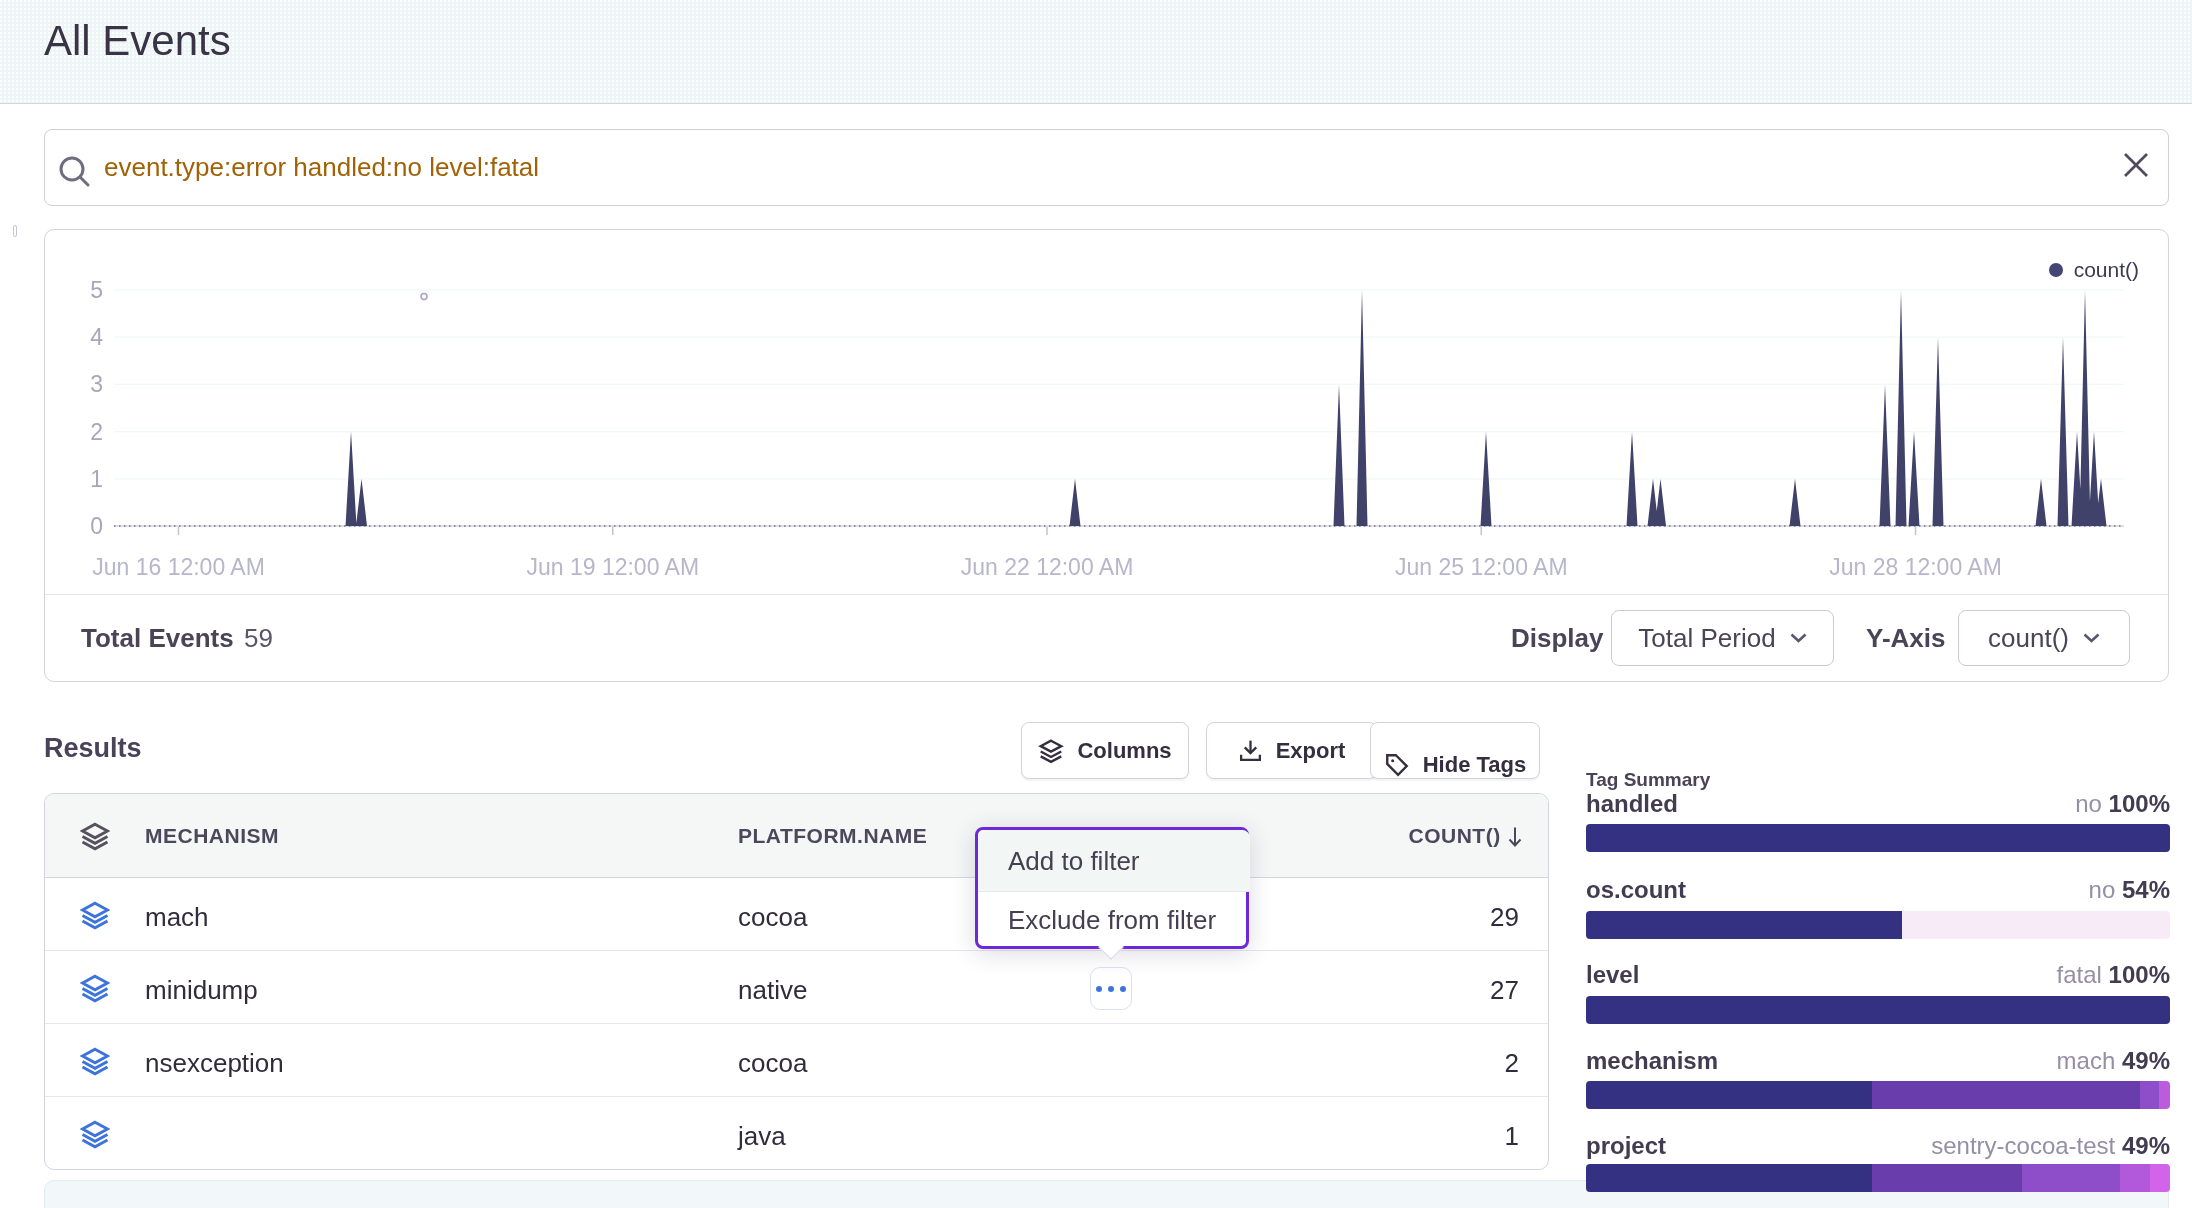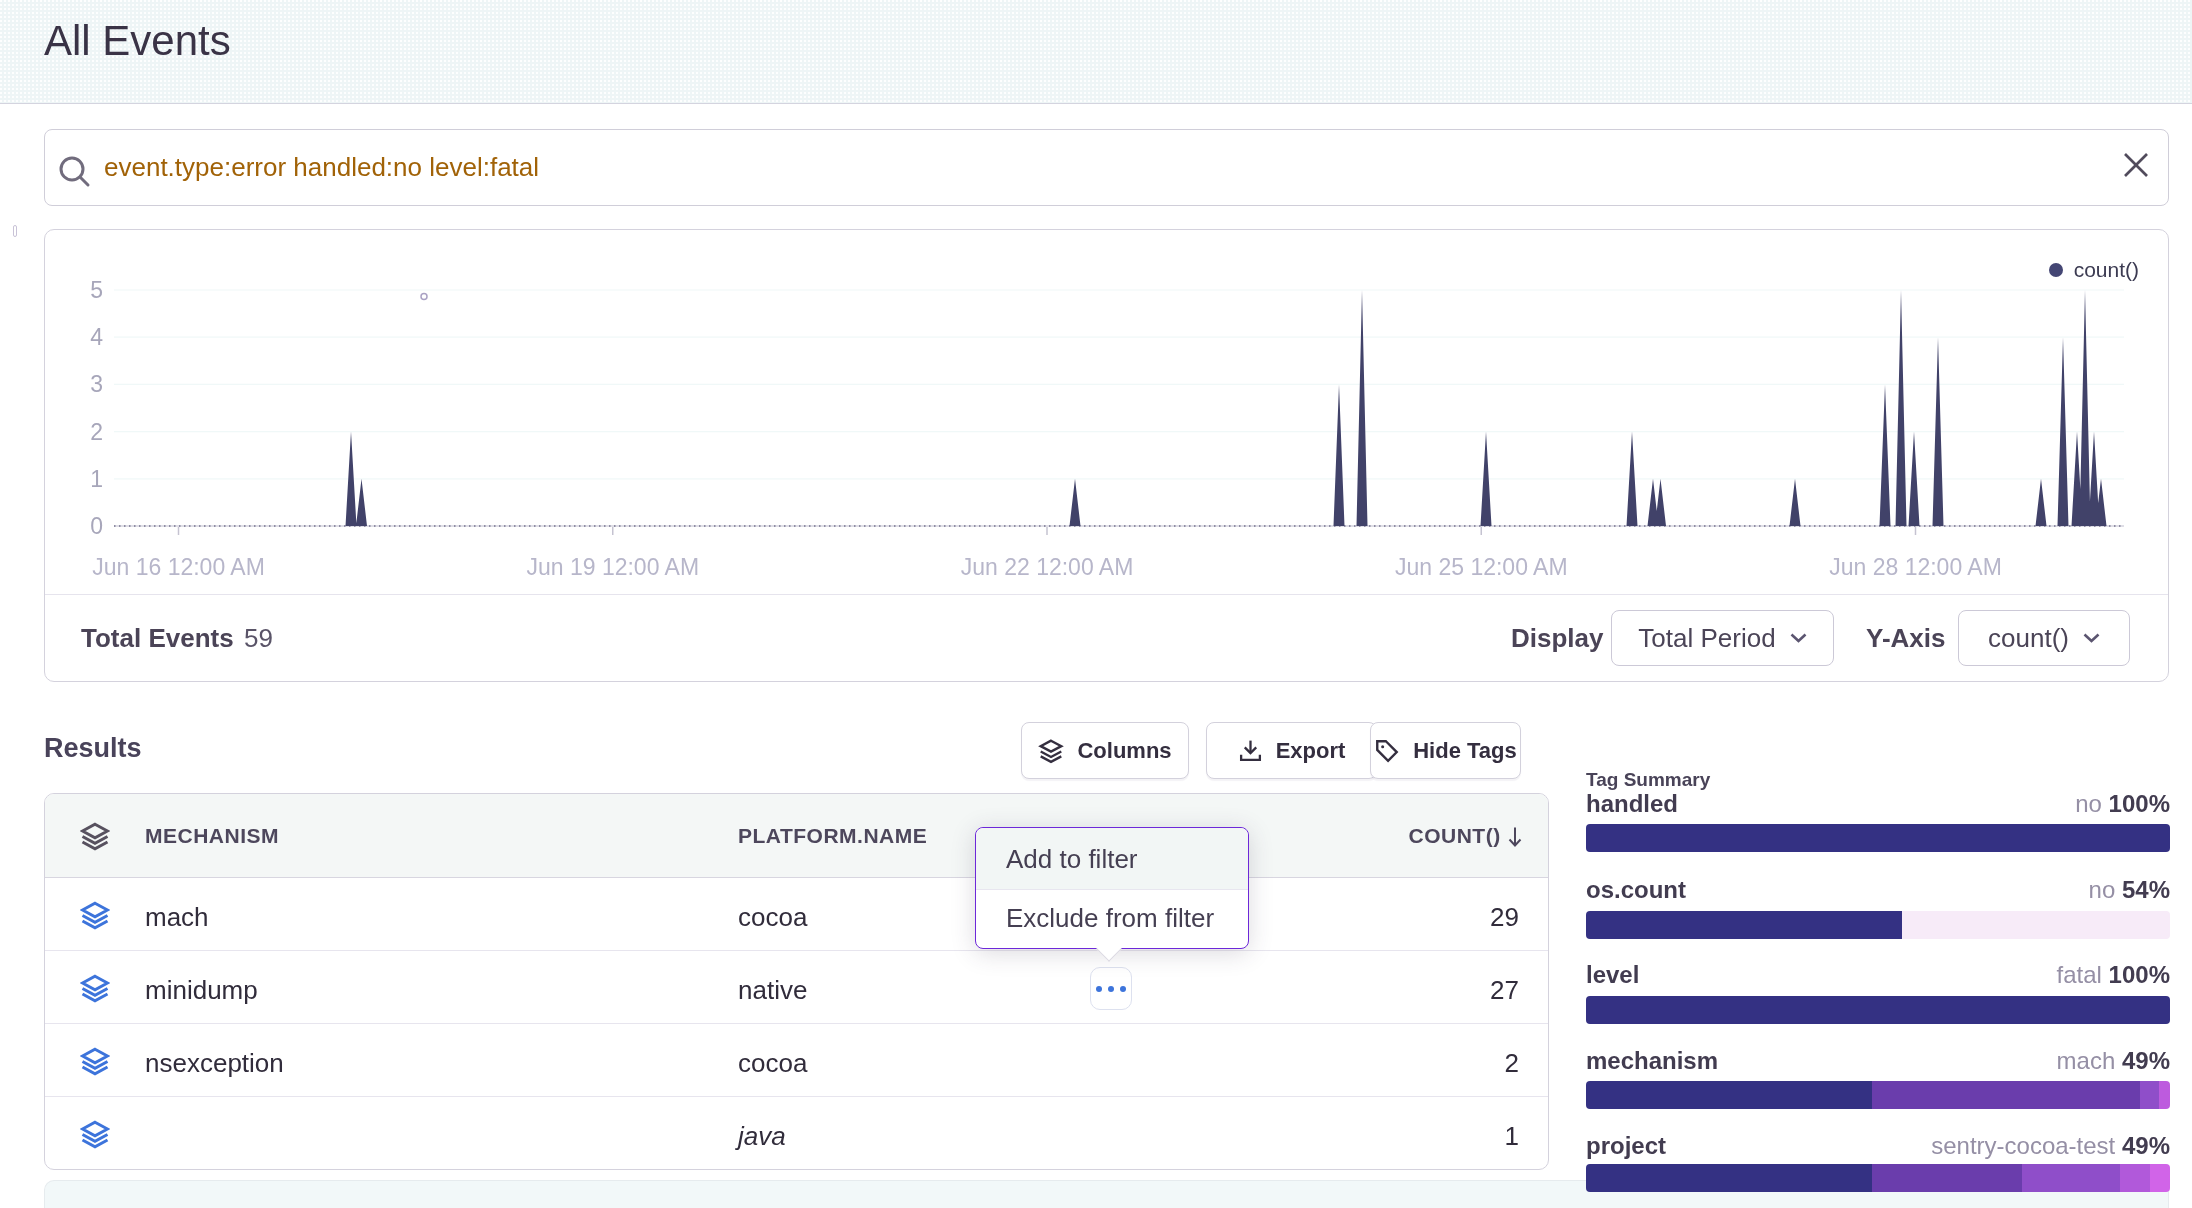--- a/index.html
+++ b/index.html
@@ -47,21 +47,21 @@
 
 
 .tagtitle { position:absolute; left:1586px; top:737px; font-size:19px; font-weight:bold; color:#494358;margin-top:32px; }
 .tlab { position:absolute; left:1586px; font-size:24px; font-weight:bold; color:#423c50; }
 .tval { position:absolute; right:22px; font-size:24px; color:#958fa5; text-align:right; width:560px; }
 .tval b { color:#423c50; }
 .tbar { position:absolute; left:1586px; width:584px; height:28px; border-radius:4px; overflow:hidden; display:flex; z-index:2; }
 .tbar div { height:28px; }
 
 
-.pop { position:absolute; left:975px; top:827px; width:274px; height:122px; background:#fff; border:1px solid #6d28d9; border-radius:8px; box-shadow:0 4px 24px rgba(60,52,80,0.18); z-index:10; }
+.pop { position:absolute; left:975px; top:827px; width:274px; height:122px; background:#fff; border:3px solid #6d28d9; border-radius:8px; box-shadow:0 4px 24px rgba(60,52,80,0.18); z-index:10; }
 .pop .i1 { position:absolute; left:0; top:0; width:272px; height:61px; line-height:62px; font-size:26px; color:#453f52; background:#f2f6f5; border-radius:8px 8px 0 0; text-indent:30px; }
 .pop .div { position:absolute; left:0; top:61px; width:272px; height:1px; background:#e8e6ef; }
 .pop .i2 { position:absolute; left:30px; top:62px; height:59px; line-height:57px; font-size:26px; color:#453f52; }
 .pop .arrow { position:absolute; left:124px; bottom:-10px; width:18px; height:18px; background:#fff; border-right:1px solid #dbd9e2; border-bottom:1px solid #dbd9e2; transform:rotate(45deg); }
 .dots { position:absolute; left:1090px; top:967px; width:42px; height:43px; border:1px solid #dde1ef; border-radius:10px; background:#fff; z-index:5; }
 .dots span { position:absolute; top:18px; width:6px; height:6px; border-radius:50%; background:#3D74DB; }
 </style>
 </head>
 <body>
 
@@ -144,21 +144,21 @@
       <polyline points="2.5 17 12 22 21.5 17"></polyline>
     </svg>
   Columns</div>
 <div class="btn" style="left:1206px; width:171px;">
   <svg width="25" height="25" viewBox="0 0 24 24" fill="none" stroke="#342e3f" stroke-width="2.2">
       <path d="M12 2.5 V14"></path>
       <path d="M6.5 9 L12 14.5 L17.5 9"></path>
       <path d="M3 16 V21 H21 V16"></path>
     </svg>
   Export</div>
-<div class="btn" style="left:1370px; width:151px;">
+<div class="btn" style="left:1370px; width:170px;align-items:flex-end;">
   <svg width="26" height="26" viewBox="0 0 24 24" fill="none" stroke="#342e3f" stroke-width="2.2">
       <path d="M11 3 L21 13 L13 21 L3 11 V3 Z"></path>
       <circle cx="8" cy="8" r="1.4" fill="#342e3f" stroke="none"></circle>
     </svg>
   Hide Tags</div>
 
 <div class="table">
   <div class="thead">
     <svg class="hic" width="30" height="30" viewBox="0 0 24 24" fill="none" stroke="#57515f" stroke-width="2.4">
         <polygon points="12 2.6 22 8 12 13.4 2 8 12 2.6"></polygon>
@@ -200,21 +200,21 @@
     <div class="tcell" style="left:100px;">nsexception</div>
     <div class="tcell" style="left:693px;">cocoa</div>
     <div class="tnum">2</div>
   </div>
   <div class="trow" style="top:303px; border-bottom:none;">
     <svg class="ric" width="30" height="30" viewBox="0 0 24 24" fill="none" stroke="#3D74DB" stroke-width="2.4">
         <polygon points="12 2.6 22 8 12 13.4 2 8 12 2.6"></polygon>
         <polyline points="2 12.4 12 17.8 22 12.4"></polyline>
         <polyline points="2 16.8 12 22.2 22 16.8"></polyline>
       </svg>
-    <div class="tcell" style="left:693px;font-style:italic;">java</div>
+    <div class="tcell" style="left:693px;">java</div>
     <div class="tnum">1</div>
   </div>
 </div>
 
 <div class="pop">
   <div class="i1">Add to filter</div>
   <div class="div"></div>
   <div class="i2">Exclude from filter</div>
   <div class="arrow"></div>
 </div>

